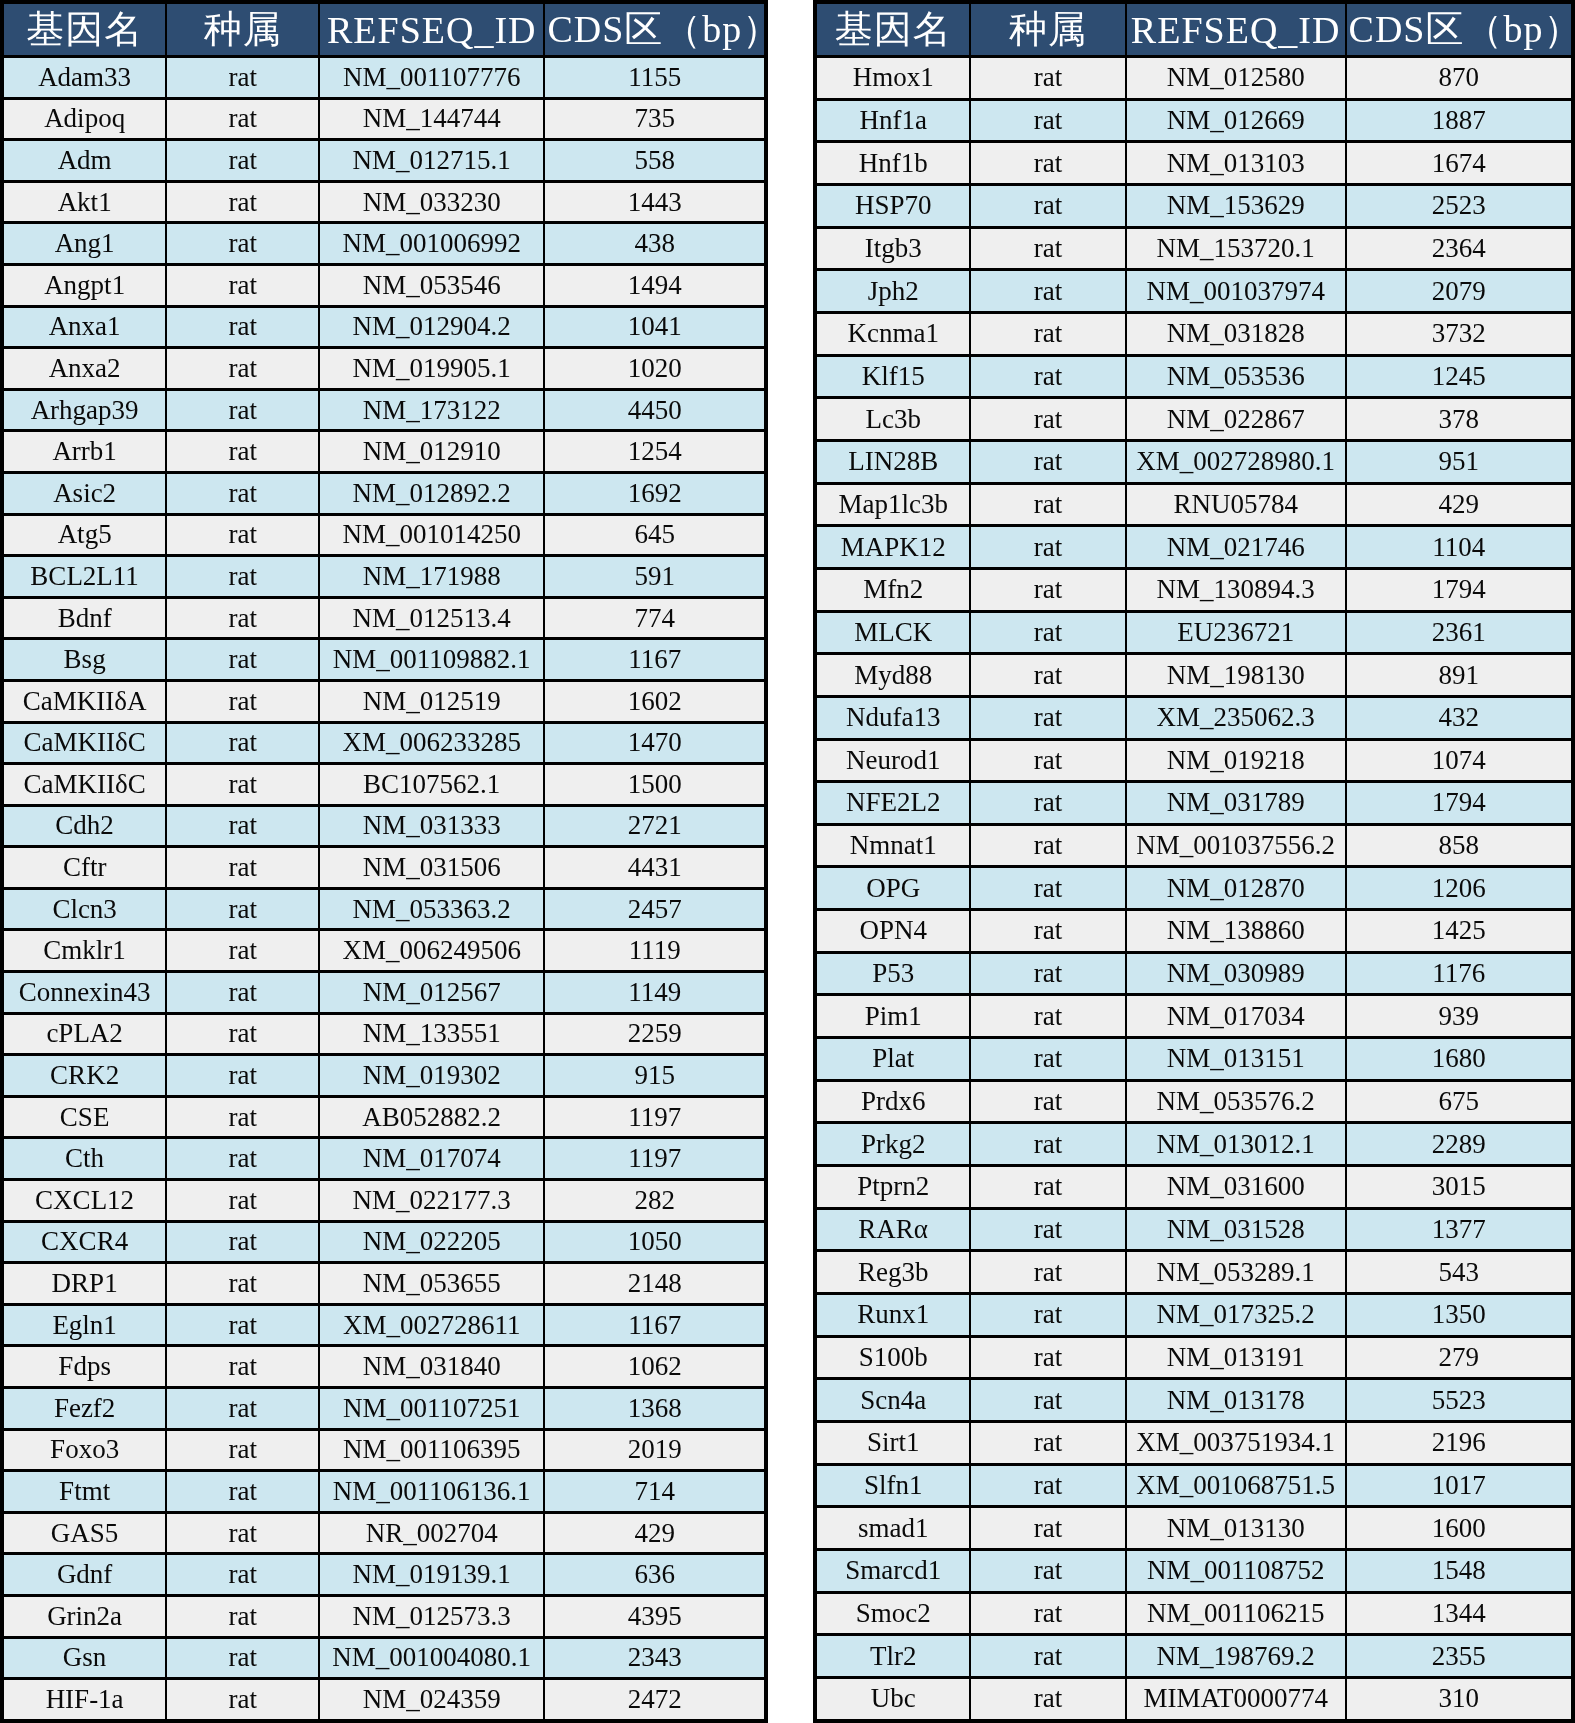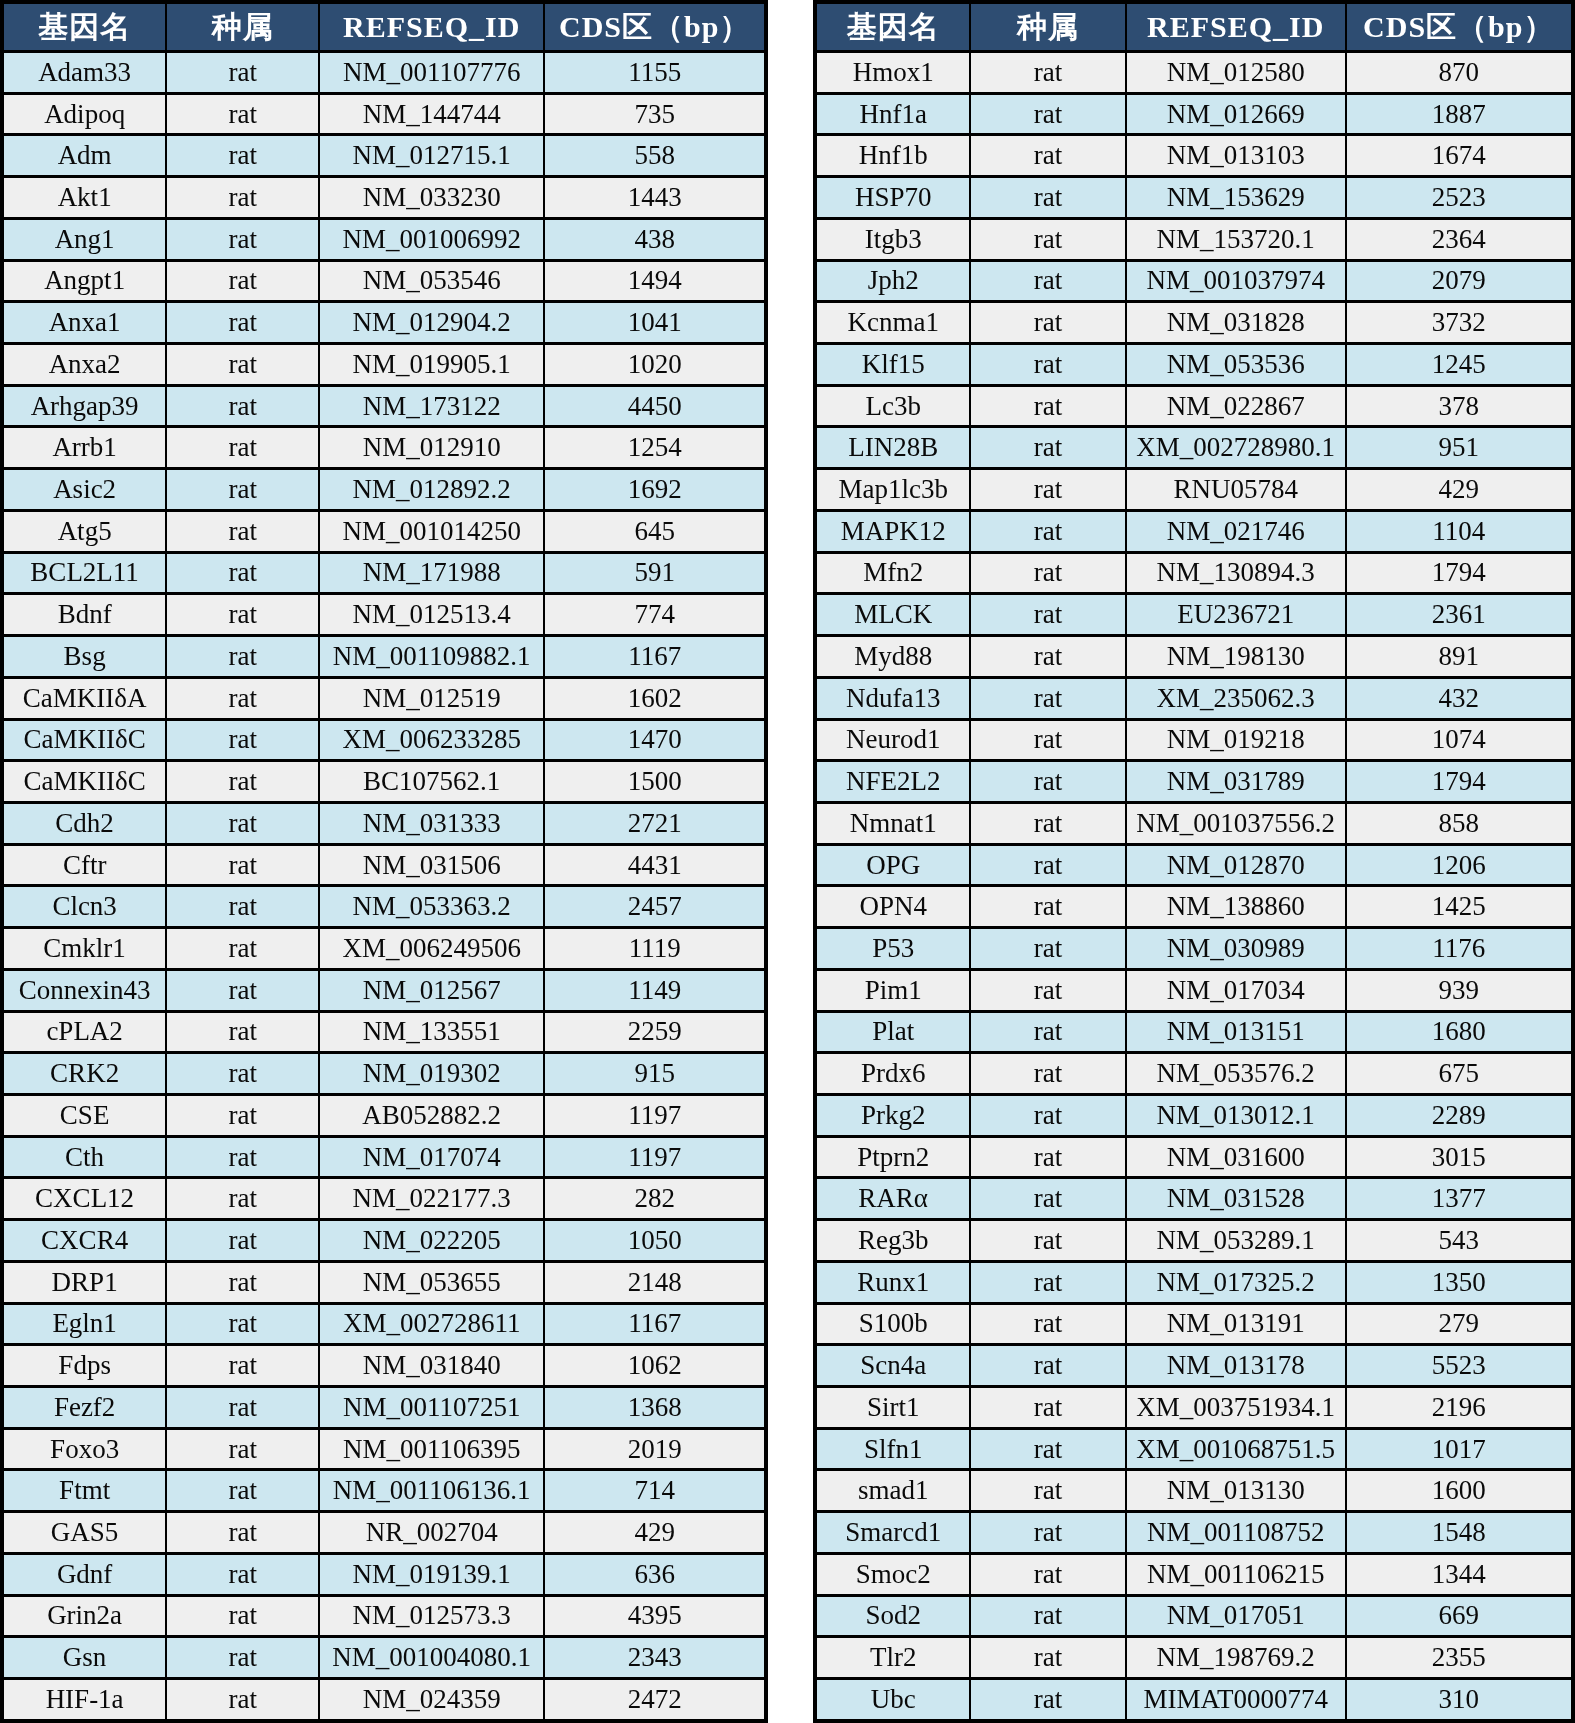--- a/index.html
+++ b/index.html
@@ -23,21 +23,21 @@
   table.t-left{width:768px;}
   table.t-right{width:762px;}
   th,td{
     border-style:solid;border-color:var(--grid);
     border-width:3px 2px;
     text-align:center;vertical-align:middle;
     padding:0 2px;overflow:hidden;white-space:nowrap;
   }
   th{
     background:var(--header-bg);color:var(--header-text);
-    font-weight:bold;font-size:30px;height:46px;
+    font-weight:normal;font-size:38px;height:46px;
     letter-spacing:1px;
   }
   td{font-size:27px;color:#0a0a0a;}
   .first-blue tbody tr:nth-child(odd) td{background:var(--row-blue);}
   .first-blue tbody tr:nth-child(even) td{background:var(--row-gray);}
   .first-gray tbody tr:nth-child(odd) td{background:var(--row-gray);}
   .first-gray tbody tr:nth-child(even) td{background:var(--row-blue);}
 </style>
 </head>
 <body>
@@ -533,26 +533,20 @@
         <td>NM_001108752</td>
         <td>1548</td>
       </tr>
       <tr>
         <td>Smoc2</td>
         <td>rat</td>
         <td>NM_001106215</td>
         <td>1344</td>
       </tr>
       <tr>
-        <td>Sod2</td>
-        <td>rat</td>
-        <td>NM_017051</td>
-        <td>669</td>
-      </tr>
-      <tr>
         <td>Tlr2</td>
         <td>rat</td>
         <td>NM_198769.2</td>
         <td>2355</td>
       </tr>
       <tr>
         <td>Ubc</td>
         <td>rat</td>
         <td>MIMAT0000774</td>
         <td>310</td>

